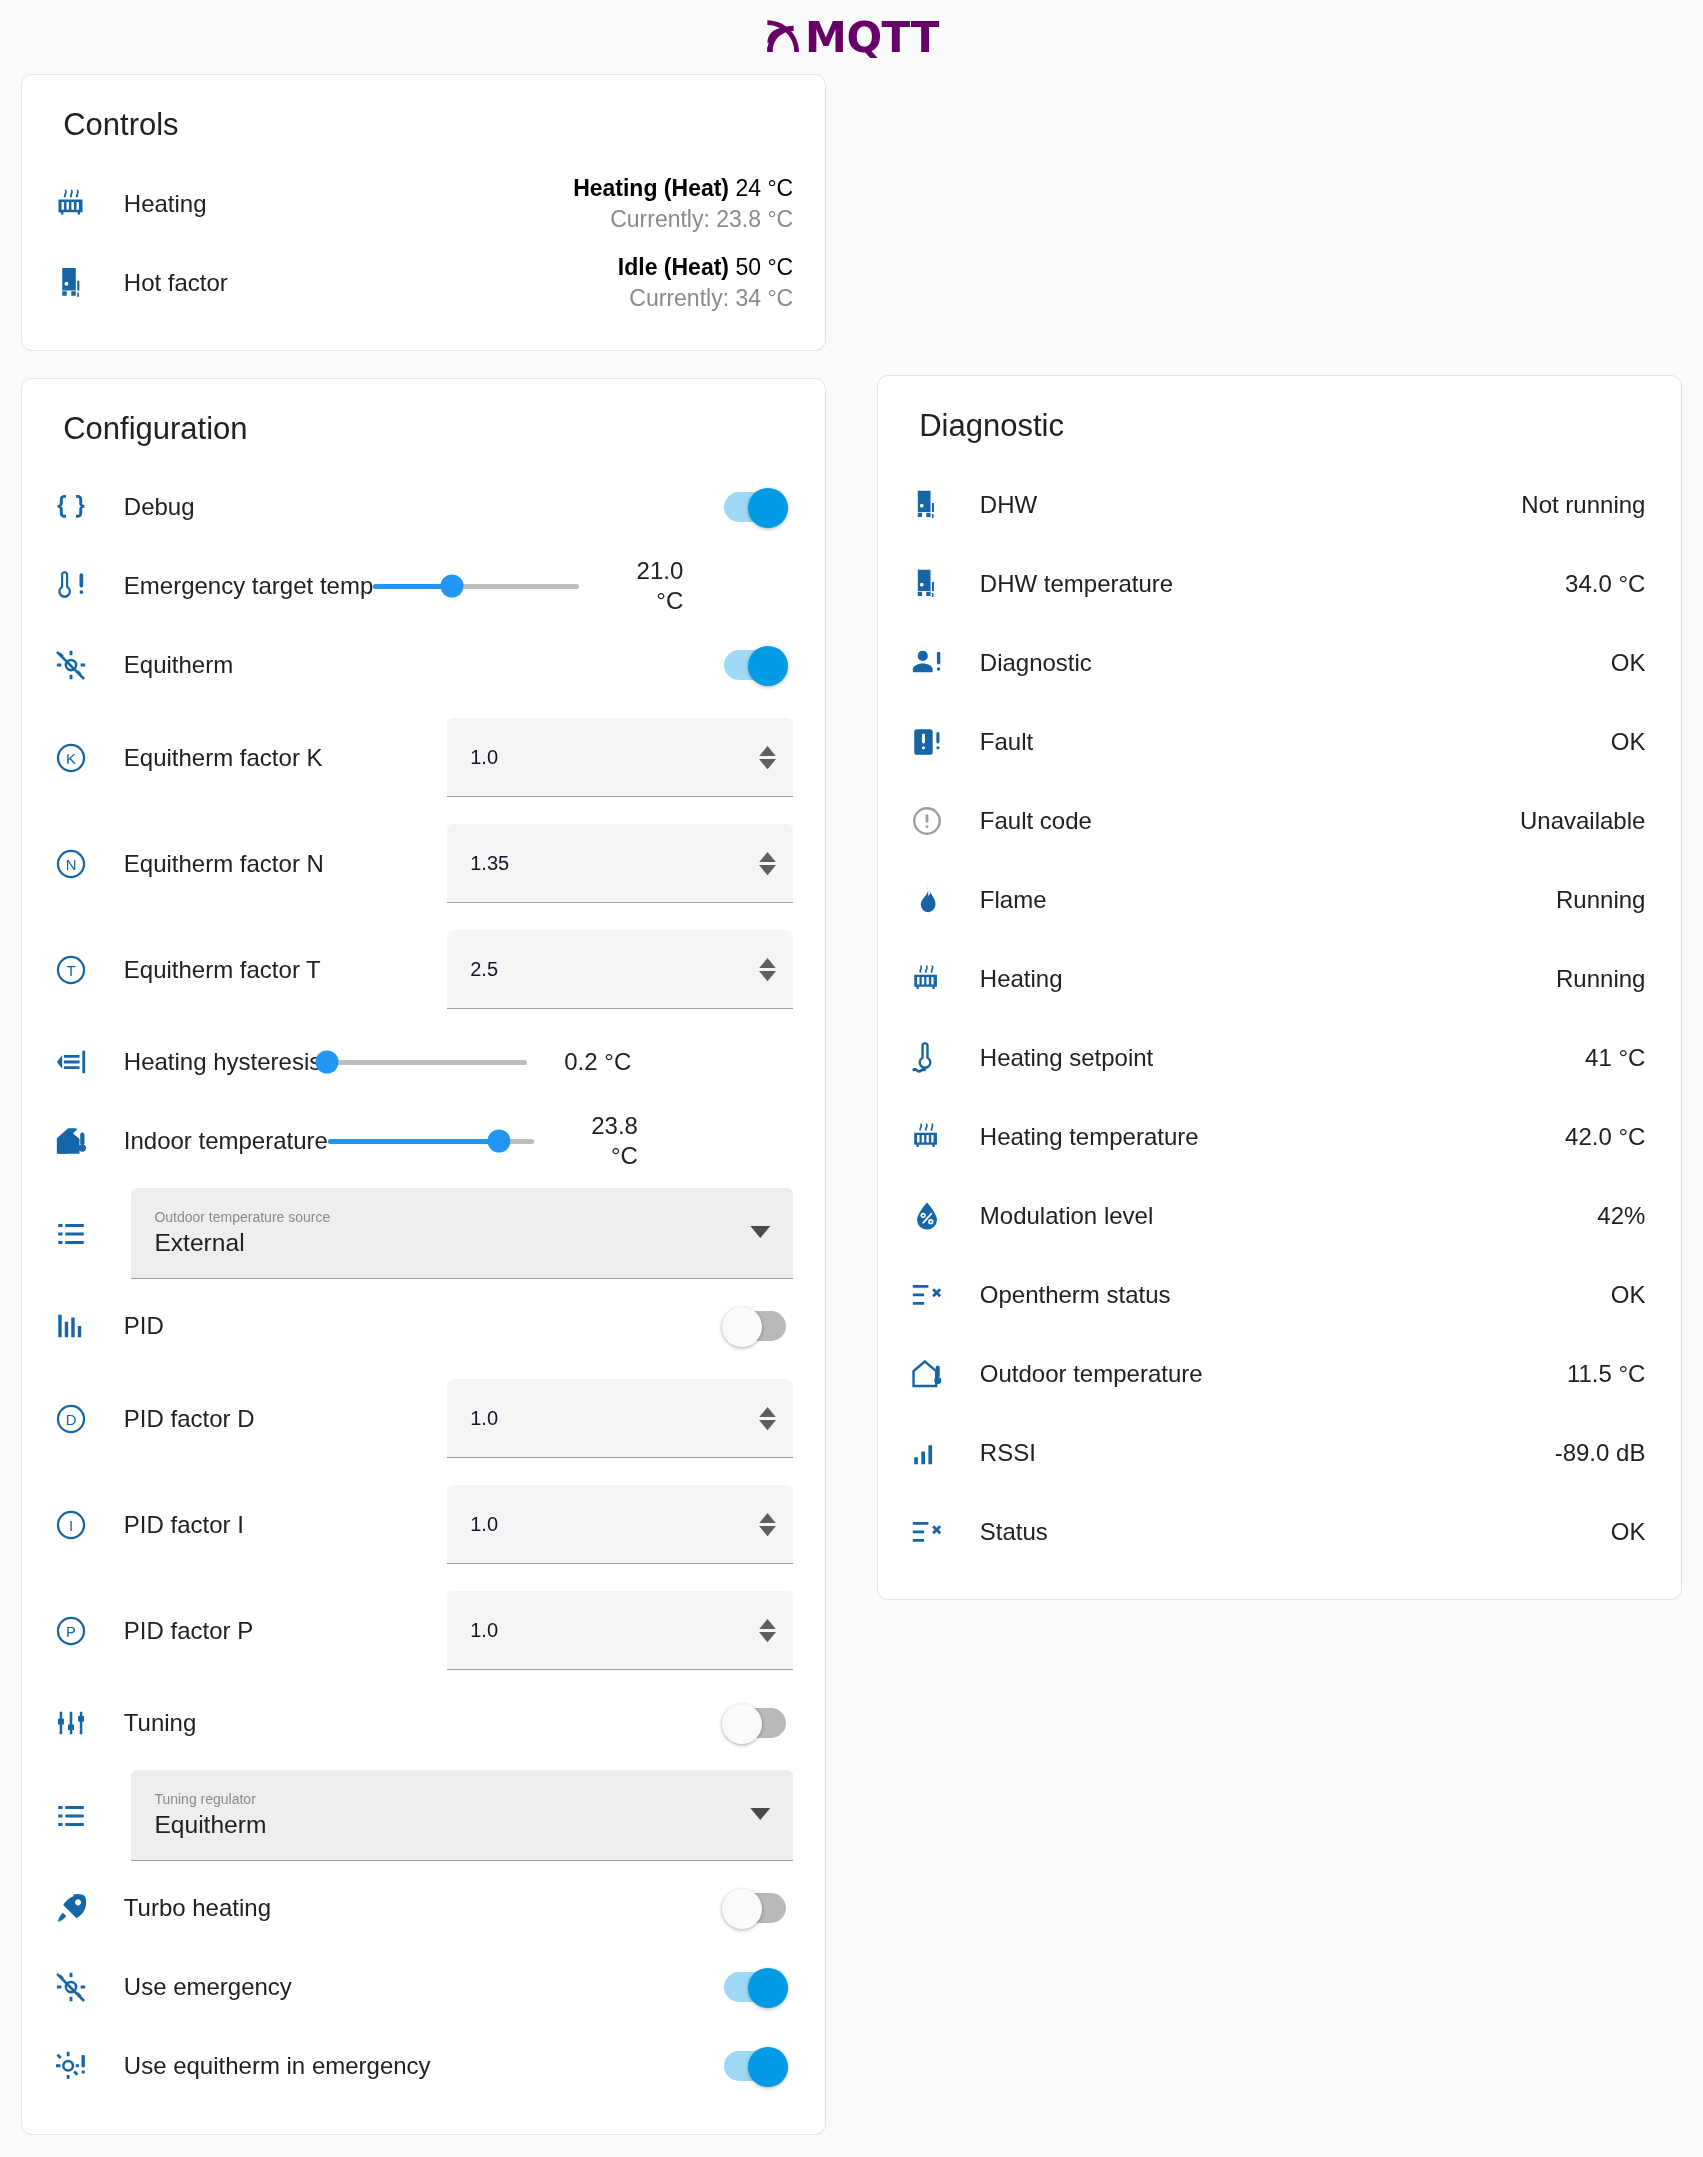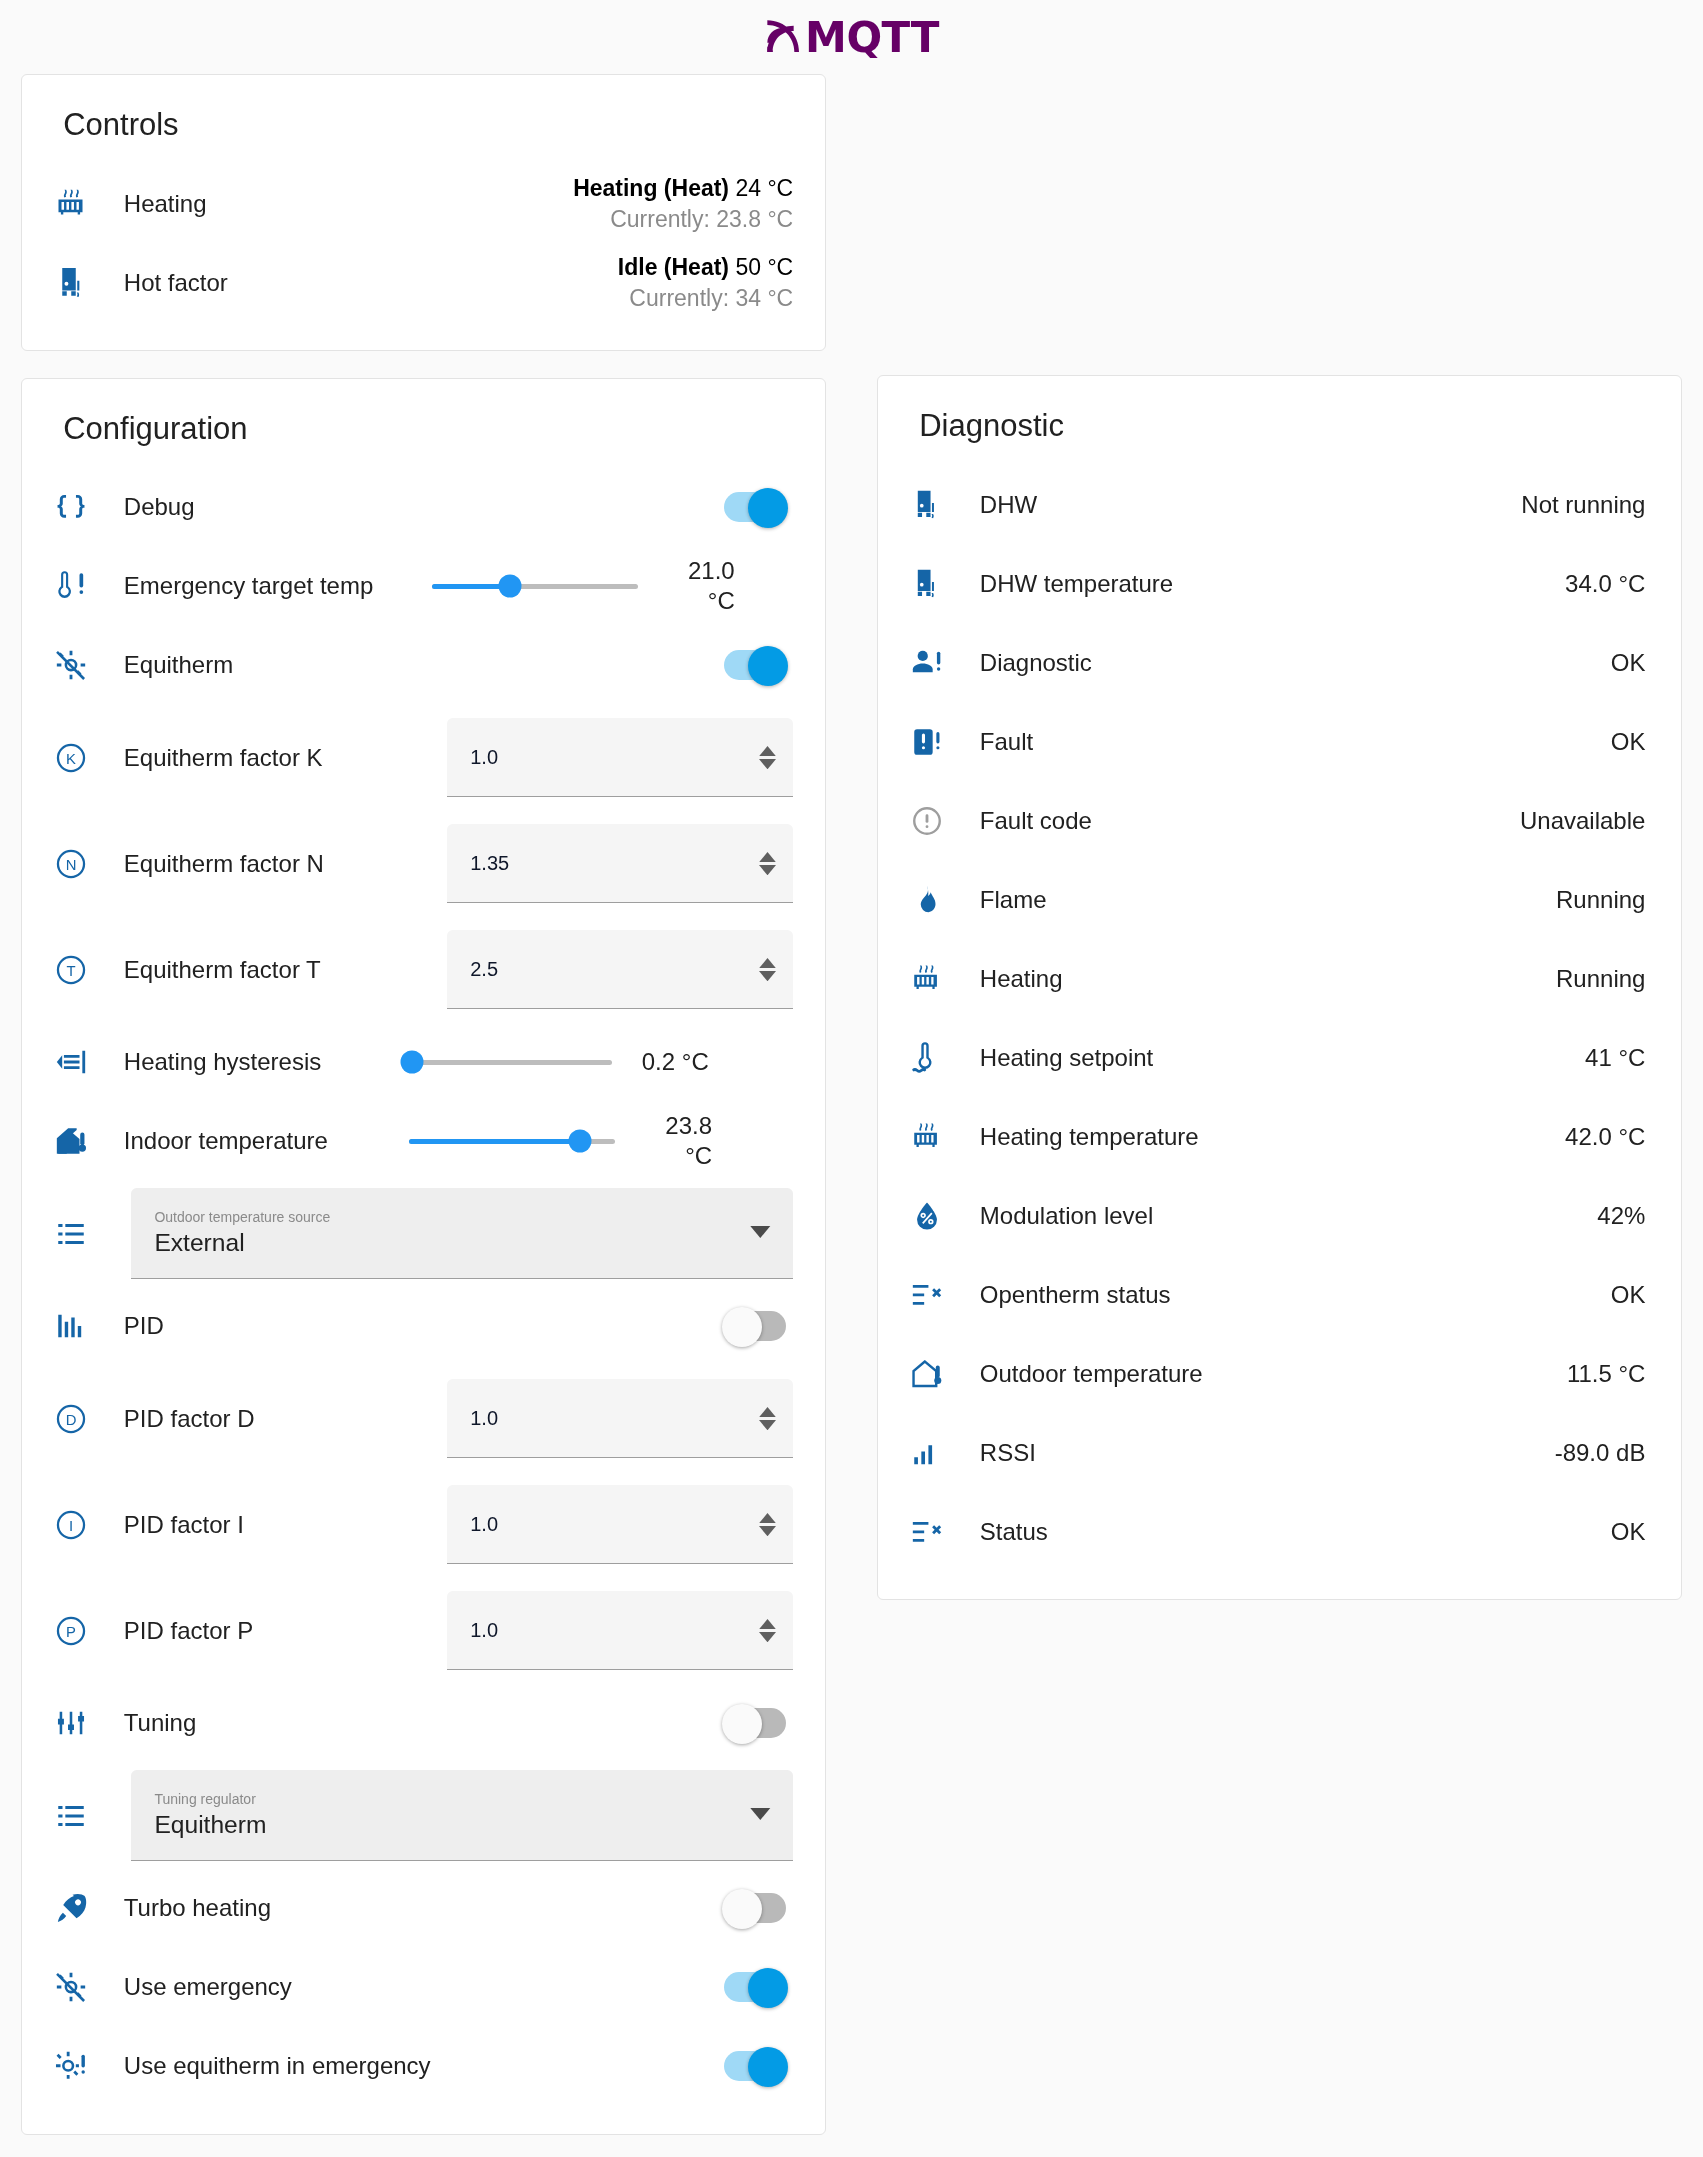--- a/index.html
+++ b/index.html
@@ -32,21 +32,21 @@
     align-items: flex-start;
     gap: 51px;
     padding: 0 21px;
   }
   .col { width: 806px; }
   .col.right { width: 806px; }
 
   .card {
     background: #ffffff;
     border: 0.9px solid #e3e3e3;
-    border-radius: 6px;
+    border-radius: 11px;
     padding: 24.6px 28px 28px 28px;
     margin-bottom: 26.5px;
   }
   .card-title {
     font-size: 31px;
     font-weight: normal;
     color: #212121;
     margin: 7.6px 0 21px 13.2px;
   }
 
@@ -96,21 +96,21 @@
     background: #fafafa;
     box-shadow: 0 0.9px 3.8px rgba(0,0,0,.35);
   }
   .toggle.on .knob {
     left: auto; right: -1.9px;
     background: #039be5;
     box-shadow: 0 0.9px 3.8px rgba(0,0,0,.3);
   }
 
   
-  .slider-wrap { display: flex; align-items: center; gap: 10px; flex: 1 1 auto; justify-content: center; }
+  .slider-wrap { display: flex; align-items: center; gap: 17px; flex: 1 1 auto; justify-content: flex-start; }
   .slider {
     position: relative;
     height: 5.7px; border-radius: 2.8px;
     background: #bdbdbd;
     width: 206px;
   }
   .slider .fill {
     position: absolute; left: 0; top: 0; bottom: 0;
     border-radius: 2.8px; background: #2196f3;
   }

